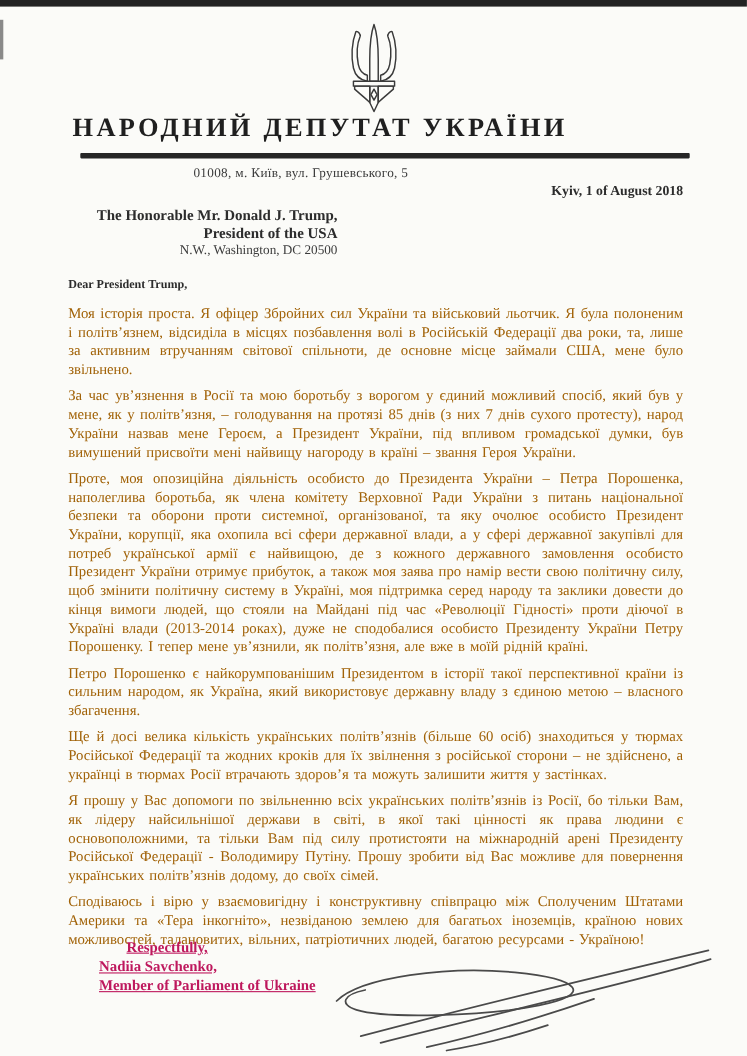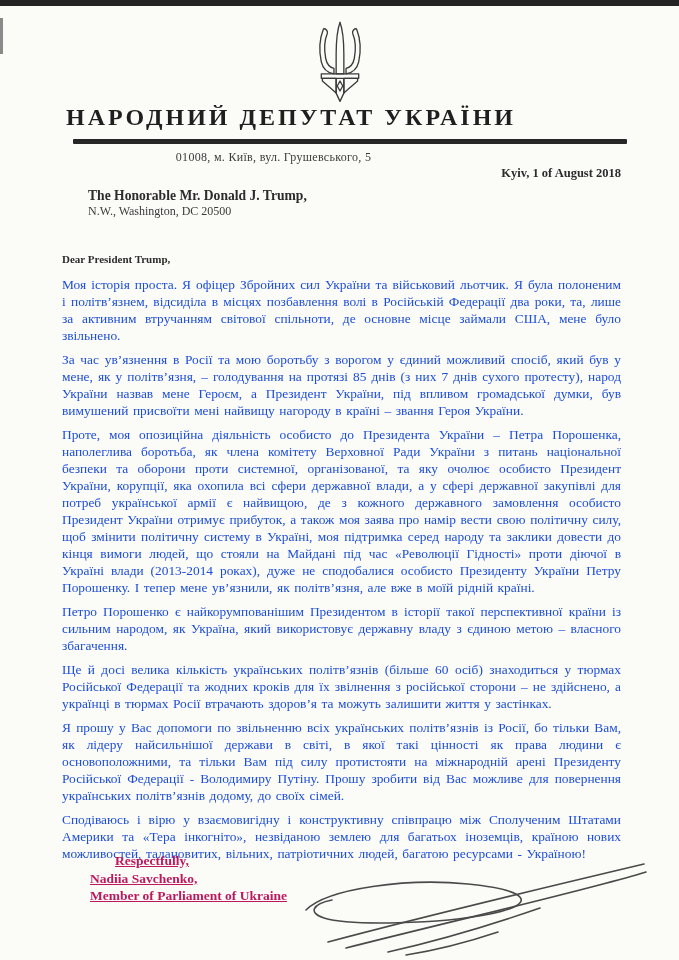--- a/index.html
+++ b/index.html
@@ -36,32 +36,32 @@
   .address{
     position:absolute;top:150px;left:0;width:547px;
     text-align:center;font-size:12px;color:#3b3b3b;
     letter-spacing:.3px;
   }
   .date{
     position:absolute;top:166px;left:0;width:621px;
     text-align:right;font-size:12.5px;font-weight:bold;color:#2c2c2c;
   }
   .recipient{
-    position:absolute;top:188px;left:88px;line-height:16px;
+    position:absolute;top:188px;left:88px;line-height:16px;text-align:right;
   }
   .recipient .r-bold{font-size:13.6px;font-weight:bold;color:#2c2c2c;}
   .recipient .r-plain{font-size:12px;color:#3b3b3b;line-height:15px;}
   .salutation{
     position:absolute;top:253px;left:62px;
     font-size:11px;font-weight:bold;color:#2c2c2c;
   }
   .body{
     position:absolute;top:276px;left:62px;width:559px;
     font-size:13.4px;line-height:17px;
-    text-align:justify;color:#1d4ed8;
+    text-align:justify;color:#a16207;
     word-spacing:1.2px;
   }
   .body p{margin:0 0 7px 0;}
   .sig-block{
     position:absolute;top:852px;left:90px;
     font-size:13.5px;font-weight:bold;color:#be185d;line-height:17.5px;text-decoration:underline;
   }
   .sig-block .closing{margin-left:25px;}
   .signature{
     position:absolute;top:858px;left:288px;width:362px;height:100px;
@@ -91,20 +91,21 @@
   <h1 class="title">НАРОДНИЙ ДЕПУТАТ УКРАЇНИ</h1>
 
   <div class="rule"></div>
 
   <div class="address">01008,  м. Київ, вул. Грушевського, 5</div>
 
   <div class="date">Kyiv, 1 of August 2018</div>
 
   <div class="recipient">
     <div class="r-bold">The Honorable Mr.  Donald J. Trump,</div>
+    <div class="r-bold">President of the USA</div>
     <div class="r-plain">N.W., Washington, DC 20500</div>
   </div>
 
   <div class="salutation">Dear President Trump,</div>
 
   <div class="body">
     <p>Моя історія проста. Я офіцер Збройних сил України та військовий льотчик. Я була полоненим і політв’язнем, відсиділа в місцях позбавлення волі в Російській Федерації два роки, та, лише за активним втручанням світової спільноти, де основне місце займали США, мене було звільнено.</p>
     <p>За час ув’язнення в Росії та мою боротьбу з ворогом у єдиний можливий спосіб,  який був у мене, як у політв’язня, – голодування на протязі 85 днів (з них 7 днів сухого протесту), народ України назвав мене Героєм, а Президент України, під впливом громадської думки, був вимушений присвоїти мені найвищу нагороду в країні – звання Героя України.</p>
     <p>Проте, моя опозиційна діяльність особисто до Президента України – Петра  Порошенка, наполеглива боротьба, як члена комітету Верховної Ради України  з питань національної безпеки та оборони проти системної, організованої, та яку очолює особисто Президент України, корупції, яка охопила всі сфери державної влади, а у сфері державної закупівлі для потреб української армії є найвищою, де з кожного державного замовлення особисто Президент України отримує прибуток, а також моя заява про намір вести свою політичну силу, щоб змінити політичну систему в Україні, моя підтримка серед народу та заклики довести до кінця вимоги людей, що стояли на Майдані під час «Революції Гідності»  проти діючої в Україні влади (2013-2014 роках), дуже не сподобалися особисто Президенту України Петру Порошенку. І тепер мене ув’язнили, як політв’язня, але вже в моїй рідній країні.</p>
     <p>Петро Порошенко є  найкорумпованішим Президентом в історії  такої перспективної країни із сильним народом, як Україна, який використовує державну владу  з єдиною метою – власного збагачення.</p>

